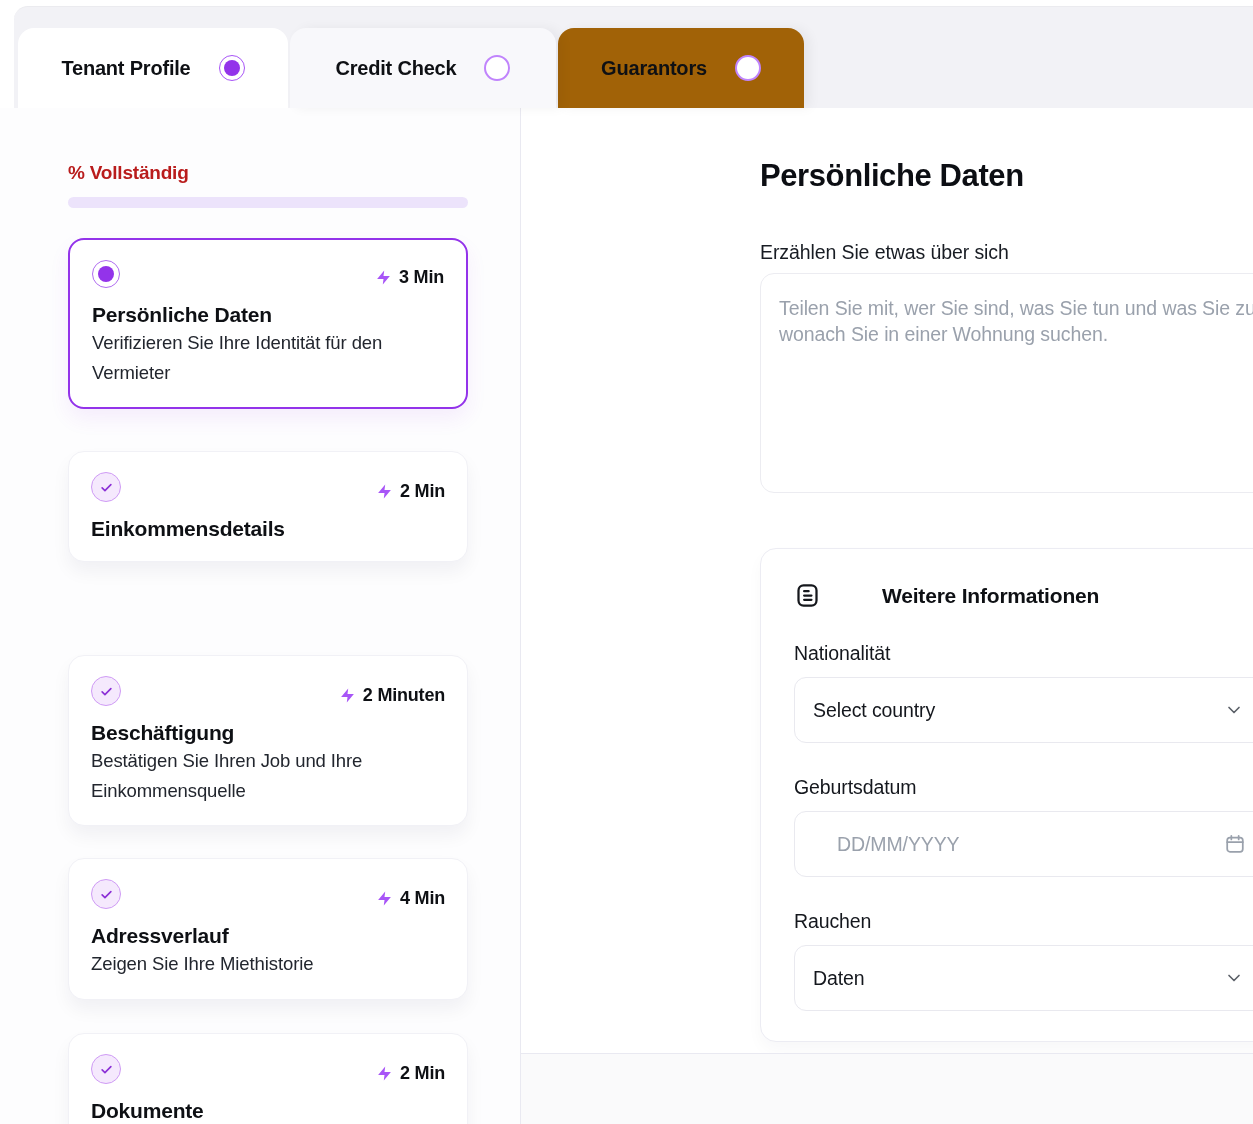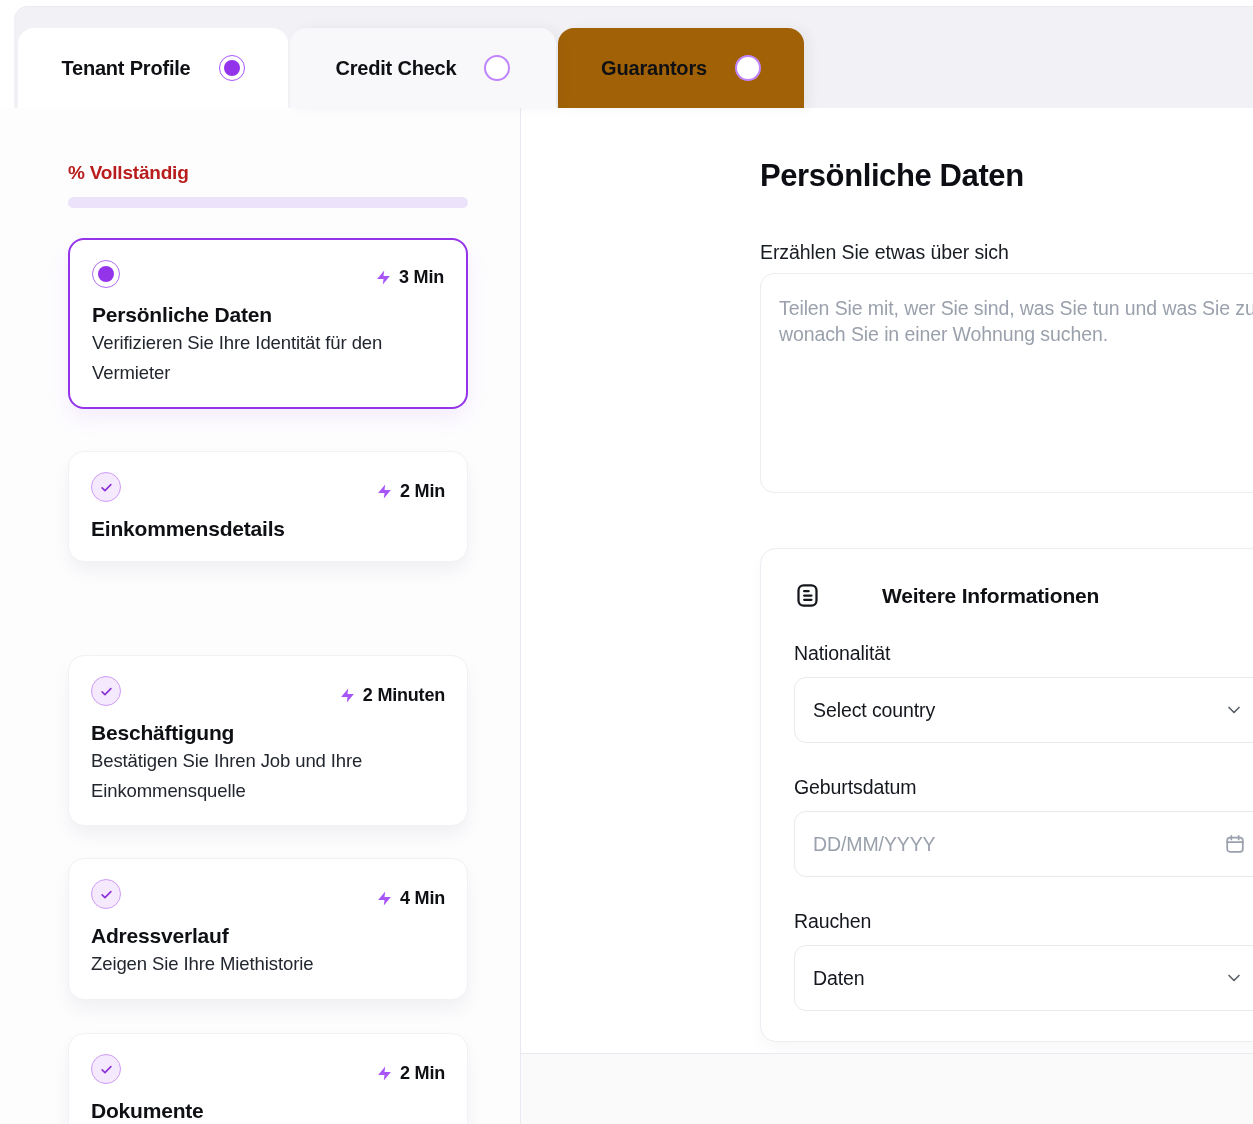--- a/index.html
+++ b/index.html
@@ -59,21 +59,21 @@
   .info-card{position:absolute;left:239px;top:440px;width:560px;height:494px;background:#ffffff;
     border:1px solid #ececf3;border-radius:16px;box-sizing:border-box;
     box-shadow:0 8px 16px rgba(23,23,55,0.03);padding:33px 0 0 33px;}
   .info-head{display:flex;align-items:center;gap:13px;}
   .info-title{font-size:21px;font-weight:700;letter-spacing:-0.2px;color:#0e1014;margin-left:48px;}
   .f-label{font-size:19.5px;font-weight:500;color:#14171d;letter-spacing:-0.1px;margin-top:33px;}
   .f-row{position:relative;margin-top:12px;width:472px;height:66px;border:1px solid #e9e9ef;
     border-radius:12px;box-sizing:border-box;display:flex;align-items:center;
     padding-left:18px;background:#ffffff;cursor:pointer;}
   .f-value{font-size:19.5px;color:#14171d;letter-spacing:-0.1px;}
-  .f-value.ph{color:#9aa1ac;}
+  .f-value.ph{color:#9aa1ac;margin-left:24px;}
   .row-icon{position:absolute;left:429px;top:50%;transform:translateY(-50%);display:flex;}
   .hdivider{position:absolute;left:0;top:945px;right:0;height:1px;background:#e9e9f1;}
   .footer-zone{position:absolute;left:0;top:946px;right:0;bottom:0;background:#fafafb;}
   svg{display:block;}
 </style>
 </head>
 <body>
 
 <div class="tabband"></div>
 

